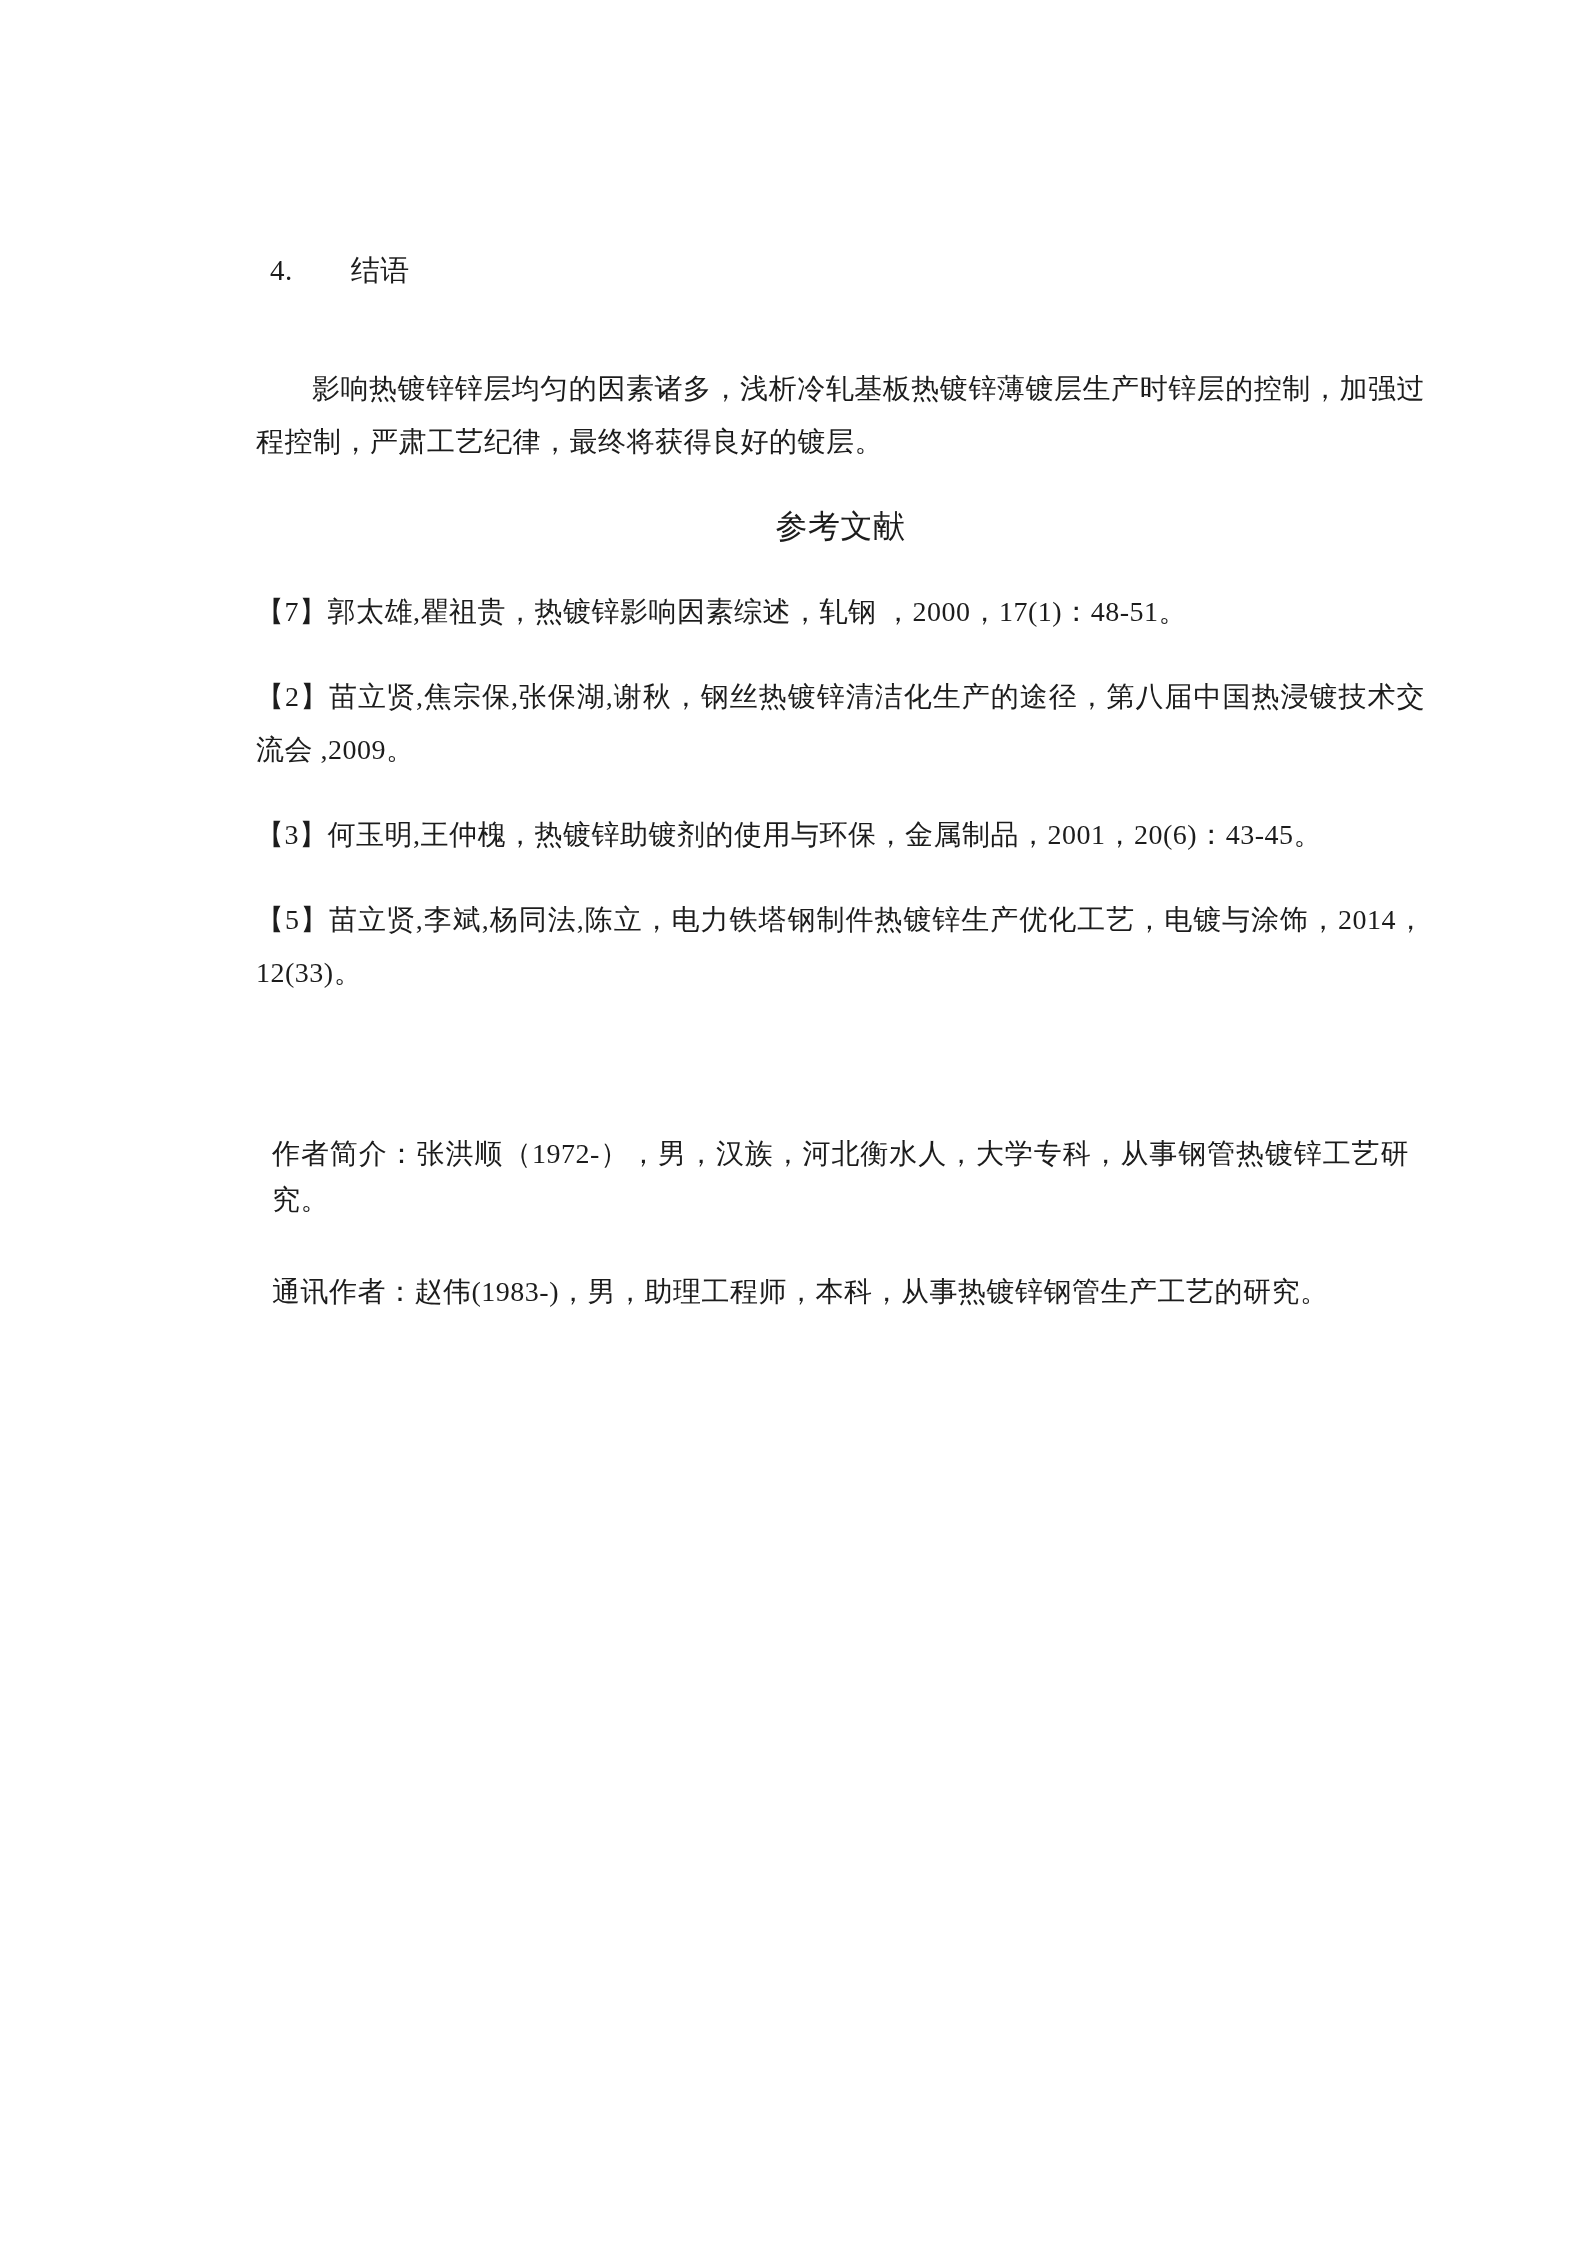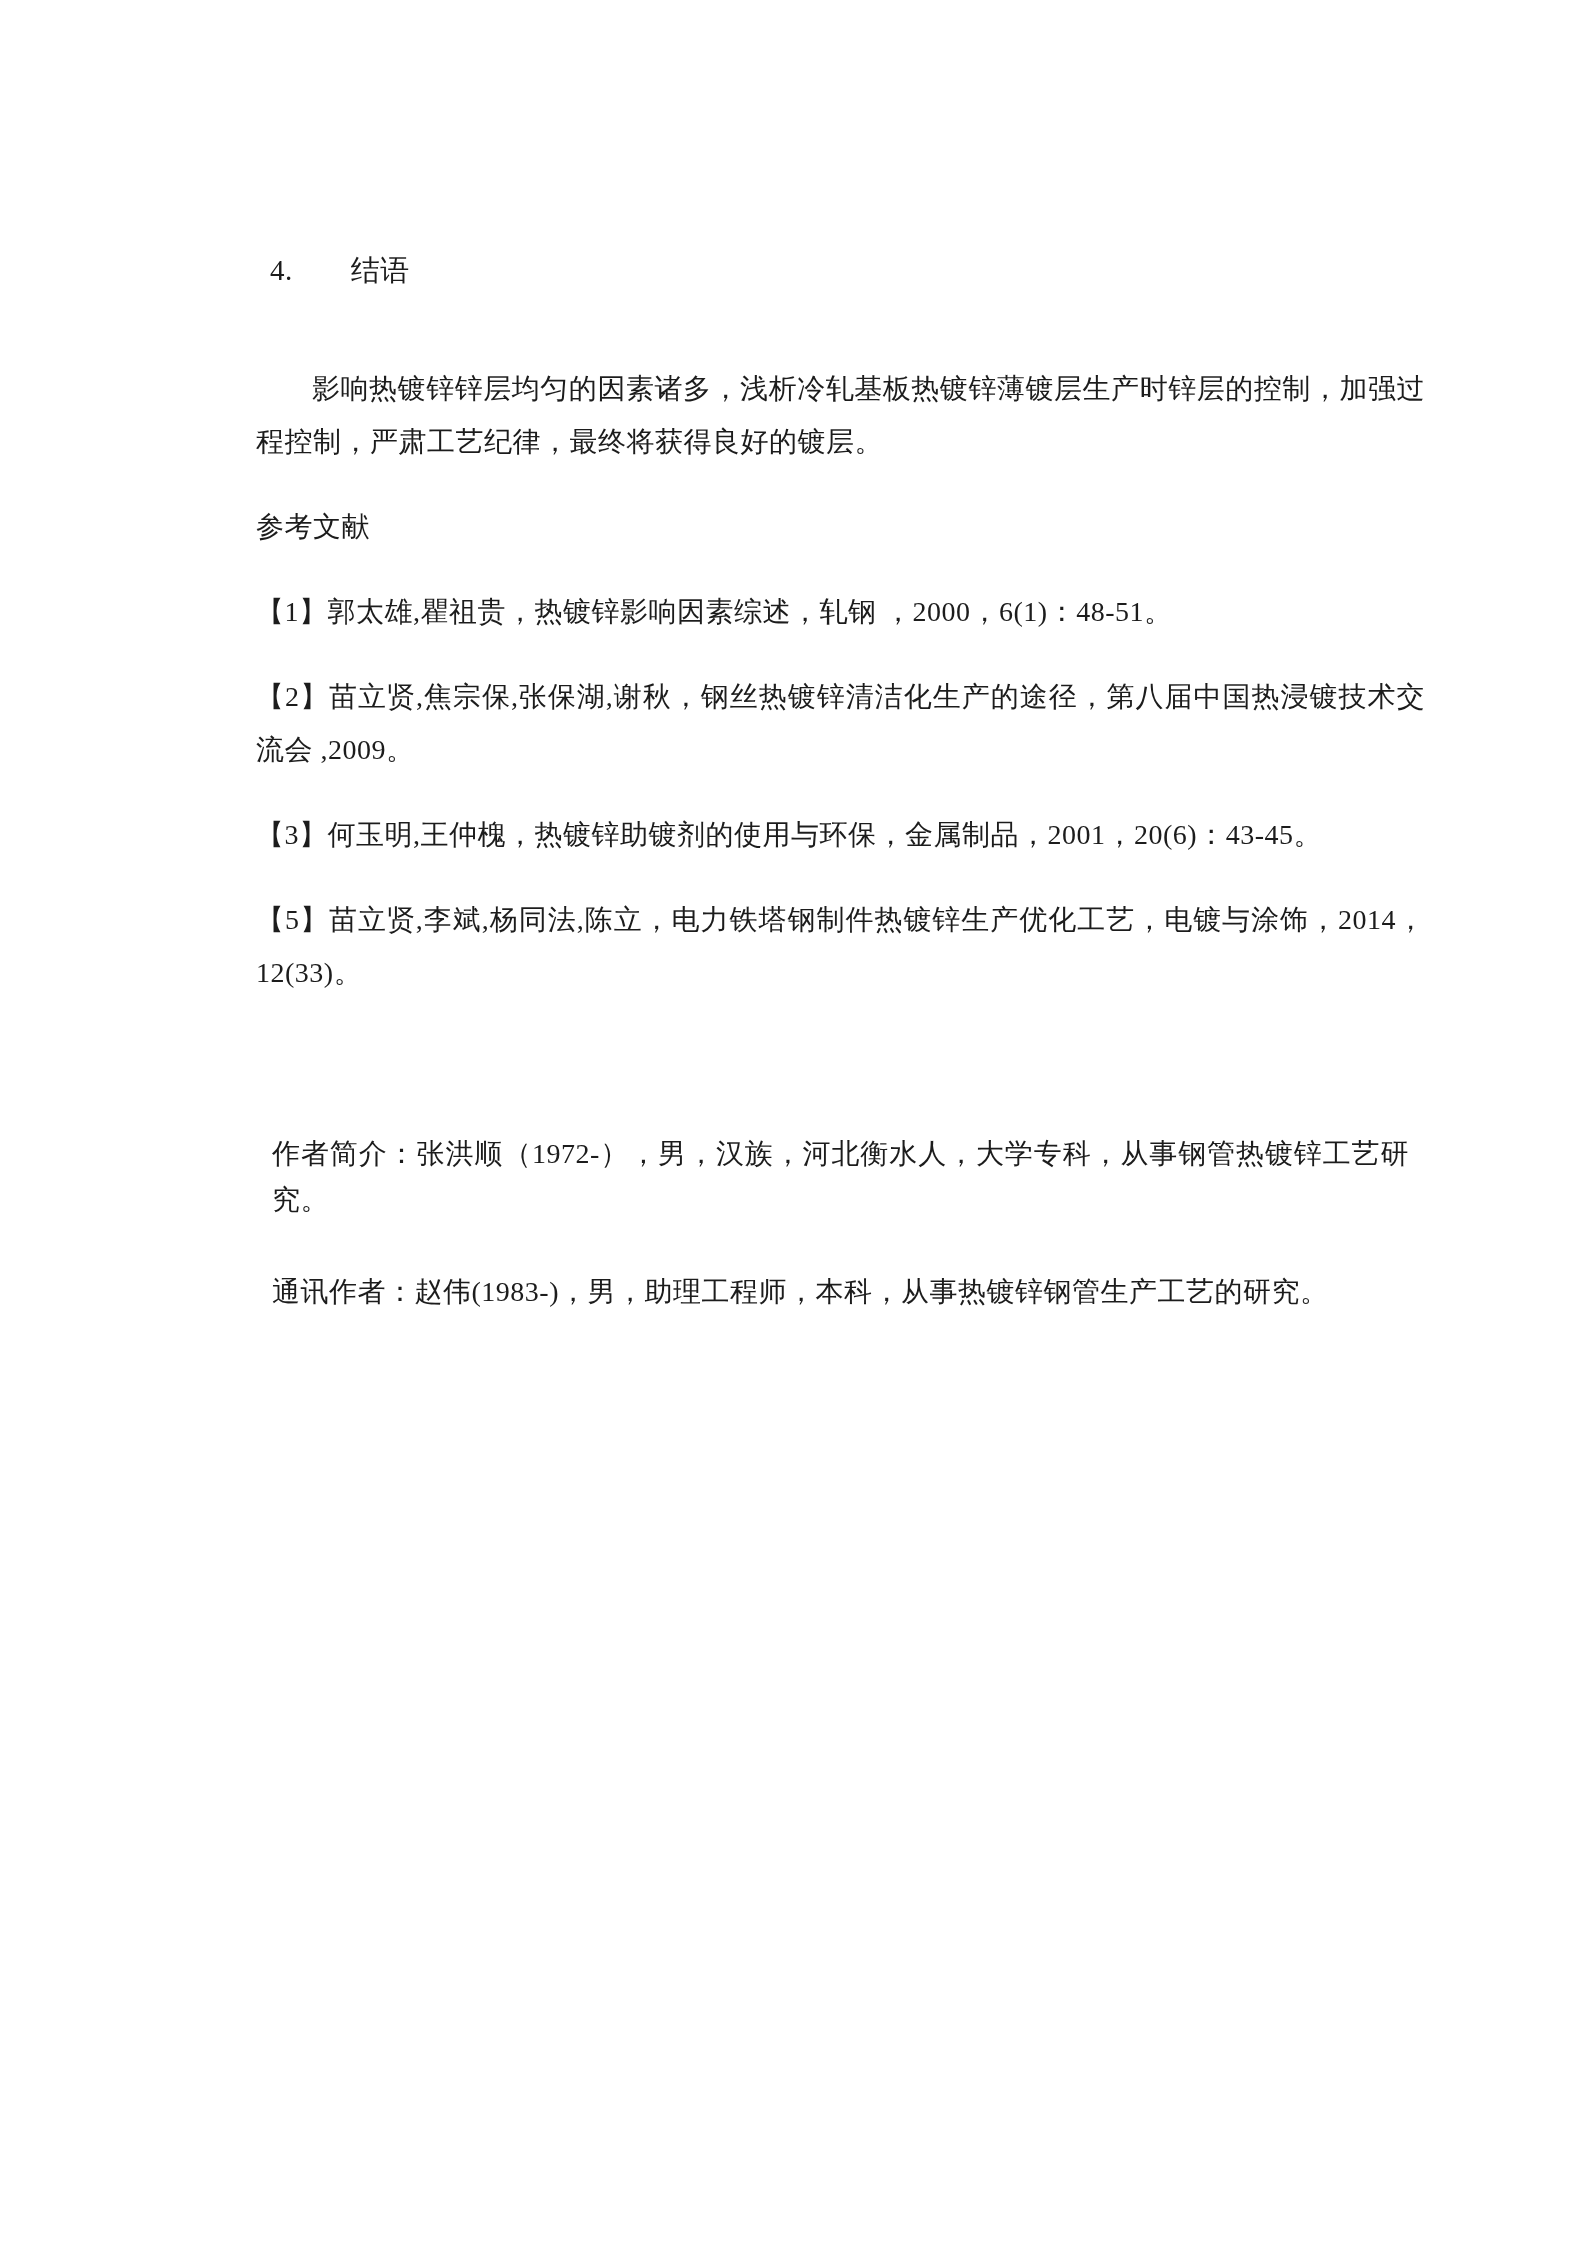--- a/index.html
+++ b/index.html
@@ -35,23 +35,23 @@
     line-height: 53px;
   }
   .section-number {
     display: inline-block;
     margin-right: 26px;
   }
   .body-paragraph {
     text-indent: 2em;
   }
   .references-heading {
-    font-size: 28px;
+    font-size: 32px;
     font-weight: normal;
-    text-align: left;
+    text-align: center;
     line-height: 53px;
   }
   .reference-item {
     text-align: justify;
   }
   .authors-block {
     margin-top: 84px;
   }
   .author-line {
     line-height: 46px;
@@ -66,21 +66,21 @@
   <div class="content">
 
     <h2 class="section-heading">
       <span class="section-number">4.</span><span>结语</span>
     </h2>
 
     <p class="body-paragraph">影响热镀锌锌层均匀的因素诸多，浅析冷轧基板热镀锌薄镀层生产时锌层的控制，加强过程控制，严肃工艺纪律，最终将获得良好的镀层。</p>
 
     <p class="references-heading">参考文献</p>
 
-    <p class="reference-item">【1】郭太雄,瞿祖贵，热镀锌影响因素综述，轧钢 ，2000，6(1)：48-51。</p>
+    <p class="reference-item">【7】郭太雄,瞿祖贵，热镀锌影响因素综述，轧钢 ，2000，17(1)：48-51。</p>
 
     <p class="reference-item">【2】苗立贤,焦宗保,张保湖,谢秋，钢丝热镀锌清洁化生产的途径，第八届中国热浸镀技术交流会 ,2009。</p>
 
     <p class="reference-item">【3】何玉明,王仲槐，热镀锌助镀剂的使用与环保，金属制品，2001，20(6)：43-45。</p>
 
 
     <p class="reference-item">【5】苗立贤,李斌,杨同法,陈立，电力铁塔钢制件热镀锌生产优化工艺，电镀与涂饰，2014，12(33)。</p>
 
     <div class="authors-block">
       <p class="author-line">作者简介：张洪顺（1972-），男，汉族，河北衡水人，大学专科，从事钢管热镀锌工艺研究。</p>

